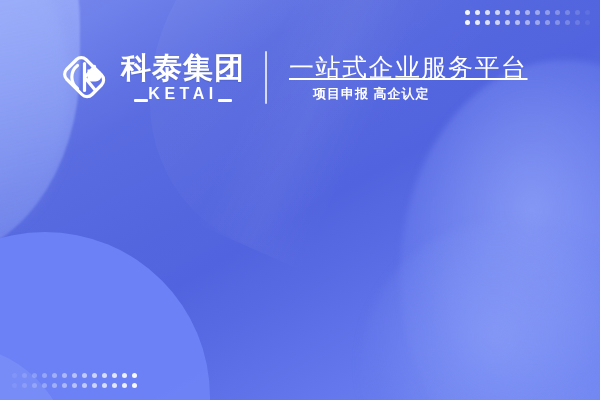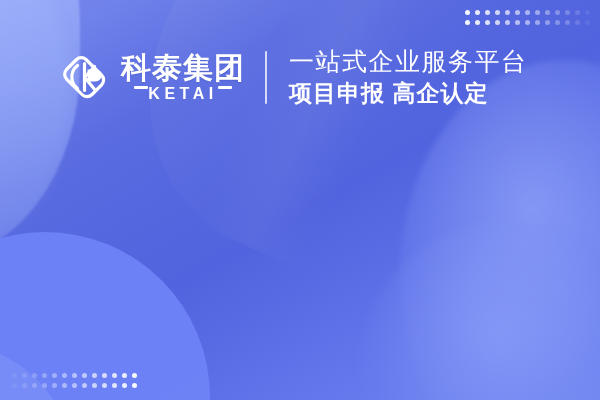--- a/index.html
+++ b/index.html
@@ -155,21 +155,21 @@
     color: #ffffff;
     font-size: 30px;
     font-weight: bold;
     letter-spacing: 1px;
     line-height: 1.05;
     white-space: nowrap;
     text-shadow: 0 1px 1px rgba(40,60,160,0.25);
   }
   .logo-en {
     display: flex;
-    align-items: flex-start;
+    align-items: flex-end;
     margin-top: 2px;
   }
   .logo-en .bar {
     width: 14px;
     height: 3px;
     background: #ffffff;
     border-radius: 1px;
   }
   .logo-en .word {
     color: #ffffff;
@@ -193,29 +193,31 @@
     flex-direction: column;
     justify-content: center;
   }
   .tagline-main {
     color: #ffffff;
     font-size: 25px;
     font-weight: 400;
     letter-spacing: 1.5px;
     line-height: 1.16;
     white-space: nowrap;
+    text-decoration: underline;
   }
   .tagline-sub {
     color: #ffffff;
-    font-size: 23px;
+    font-size: 13px;
     font-weight: bold;
     letter-spacing: 1px;
     line-height: 1.2;
     margin-top: 4px;
     white-space: nowrap;
+    margin-left: 24px;
   }
 
   
   .title {
     position: absolute;
     left: 58px;
     top: 158px;
     width: 492px;
     color: #ffffff;
     font-size: 31px;

